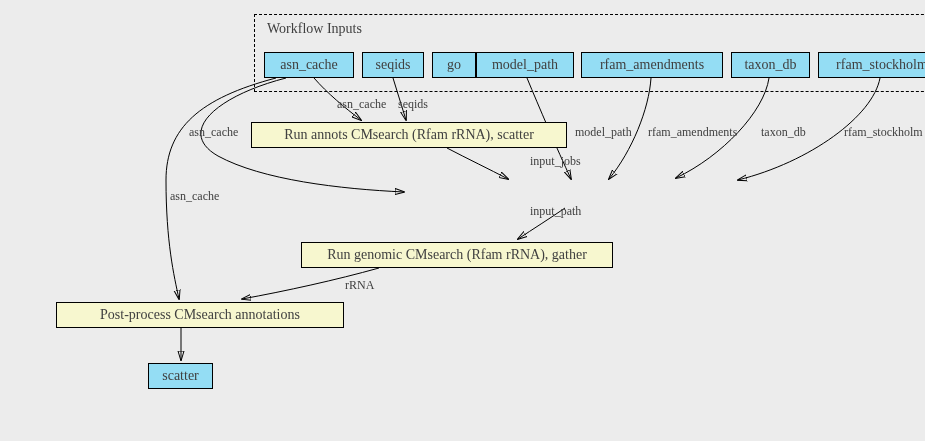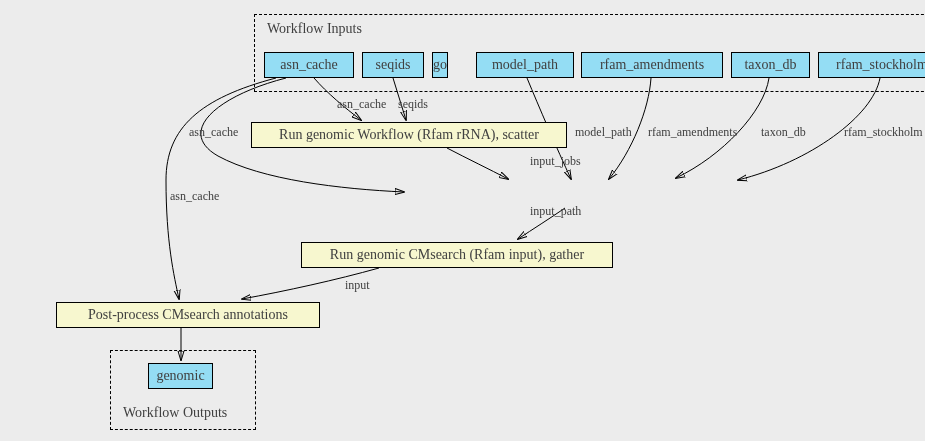--- a/index.html
+++ b/index.html
@@ -47,41 +47,38 @@
     <path d="M331,268 C288,280 238,291 194,299" marker-end="url(#arrow)"></path>
     <path d="M133,328 L133,360" marker-end="url(#arrow)"></path>
   </svg>
 
   <div class="group" style="left:206px;top:14px;width:700px;height:78px;">
     <div class="group-label" style="left:12px;top:6px;">Workflow Inputs</div>
   </div>
 
   <div class="node io" style="left:216px;top:52px;width:90px;">asn_cache</div>
   <div class="node io" style="left:314px;top:52px;width:62px;">seqids</div>
-  <div class="node io" style="left:384px;top:52px;width:16px;">go</div>
+  <div class="node io" style="left:384px;top:52px;width:44px;">go</div>
   <div class="node io" style="left:428px;top:52px;width:98px;">model_path</div>
   <div class="node io" style="left:533px;top:52px;width:142px;">rfam_amendments</div>
   <div class="node io" style="left:683px;top:52px;width:79px;">taxon_db</div>
   <div class="node io" style="left:770px;top:52px;width:128px;">rfam_stockholm</div>
 
-  <div class="node step" style="left:203px;top:122px;width:316px;">Run genomic Workflow (Rfam rRNA), scatter</div>
-  <div class="node step" style="left:253px;top:242px;width:312px;">Run genomic CMsearch (Rfam input), gather</div>
-  <div class="node step" style="left:8px;top:302px;width:264px;">Post-process CMsearch annotations</div>
+  <div class="node step" style="left:203px;top:122px;width:316px;">Run annots CMsearch (Rfam rRNA), scatter</div>
+  <div class="node step" style="left:253px;top:242px;width:312px;">Run genomic CMsearch (Rfam rRNA), gather</div>
+  <div class="node step" style="left:8px;top:302px;width:288px;">Post-process CMsearch annotations</div>
 
-  <div class="group" style="left:62px;top:350px;width:146px;height:80px;">
-    <div class="group-label" style="left:12px;bottom:8px;">Workflow Outputs</div>
-  </div>
 
-  <div class="node io" style="left:100px;top:363px;width:65px;">genomic</div>
+  <div class="node io" style="left:100px;top:363px;width:65px;">scatter</div>
 
   <div class="edge-label" style="left:289px;top:97px;">asn_cache</div>
   <div class="edge-label" style="left:350px;top:97px;">seqids</div>
   <div class="edge-label" style="left:141px;top:125px;">asn_cache</div>
   <div class="edge-label" style="left:122px;top:189px;">asn_cache</div>
   <div class="edge-label" style="left:527px;top:125px;">model_path</div>
   <div class="edge-label" style="left:600px;top:125px;">rfam_amendments</div>
   <div class="edge-label" style="left:713px;top:125px;">taxon_db</div>
   <div class="edge-label" style="left:796px;top:125px;">rfam_stockholm</div>
   <div class="edge-label" style="left:482px;top:154px;">input_jobs</div>
   <div class="edge-label" style="left:482px;top:204px;">input_path</div>
-  <div class="edge-label" style="left:297px;top:278px;">input</div>
+  <div class="edge-label" style="left:297px;top:278px;">rRNA</div>
 
 </div>
 
 </body></html>

